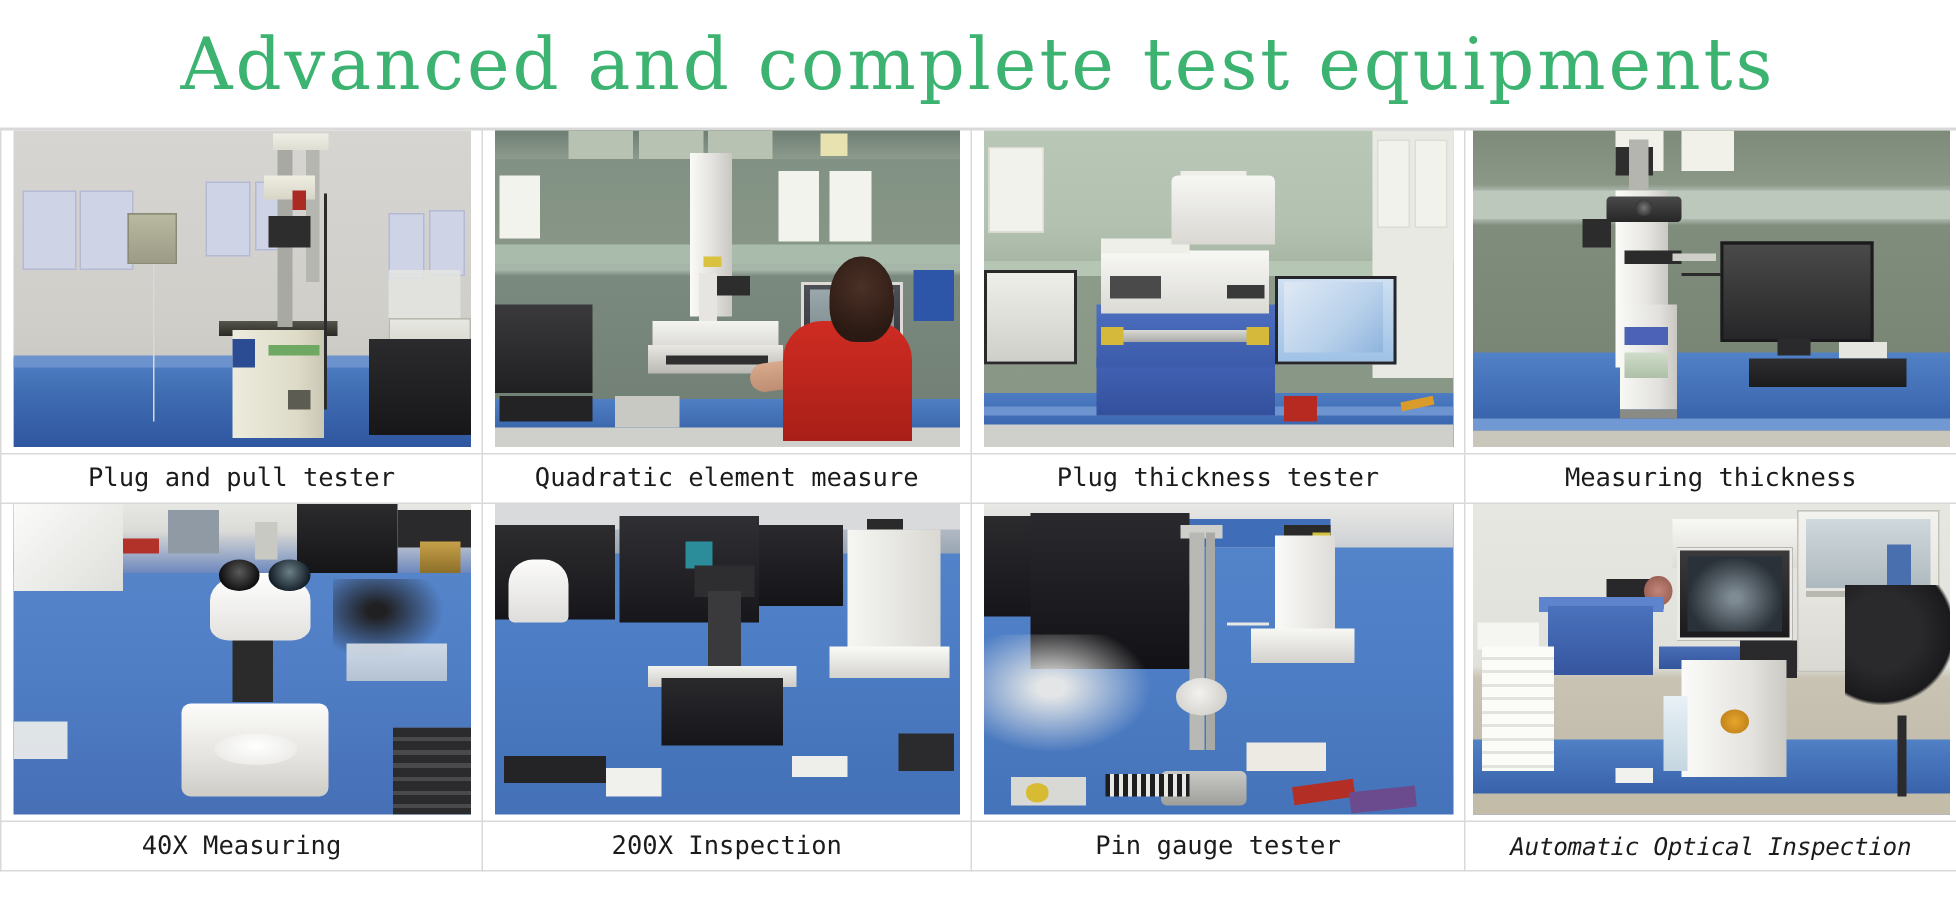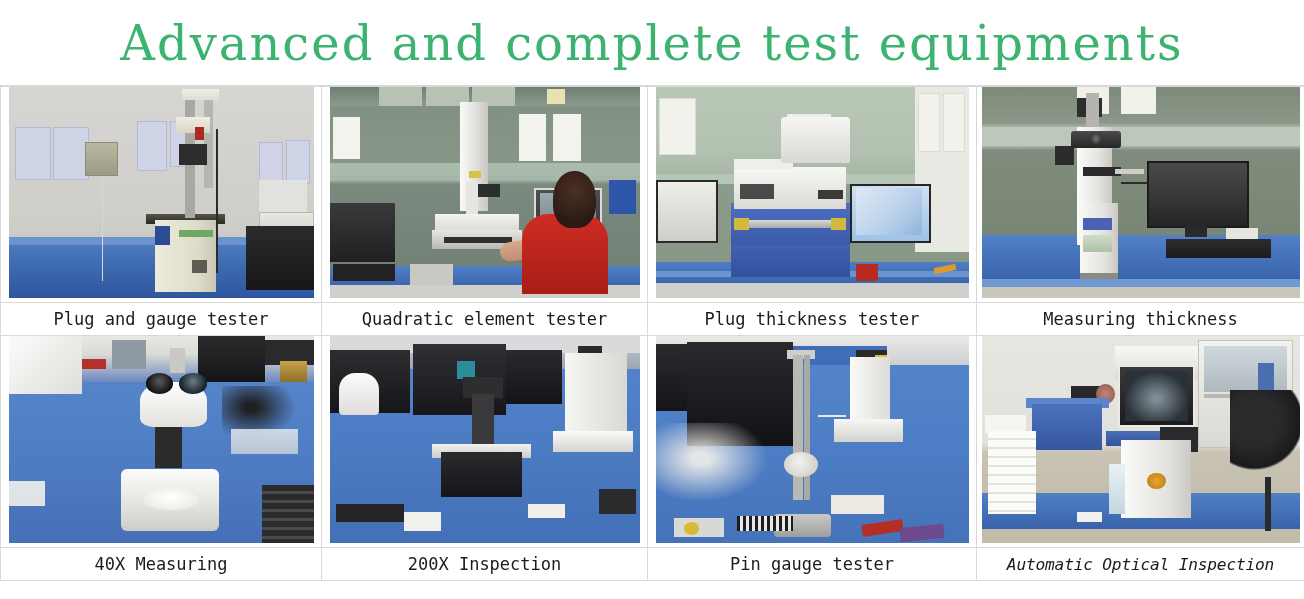--- a/index.html
+++ b/index.html
@@ -485,24 +485,24 @@
             <i class="mon"></i>
             <i class="monstand"></i>
             <i class="wbox"></i>
             <i class="kbd"></i>
           </span>
         </td>
       </tr>
 
       <tr>
         <td class="c1 capcell">
-          <div class="caption">Plug and gauge tester</div>
+          <div class="caption">Plug and pull tester</div>
         </td>
         <td class="c2 capcell">
-          <div class="caption">Quadratic element tester</div>
+          <div class="caption">Quadratic element measure</div>
         </td>
         <td class="c3 capcell">
           <div class="caption">Plug thickness tester</div>
         </td>
         <td class="c4 capcell">
           <div class="caption">Measuring thickness</div>
         </td>
       </tr>
 
       <tr>

